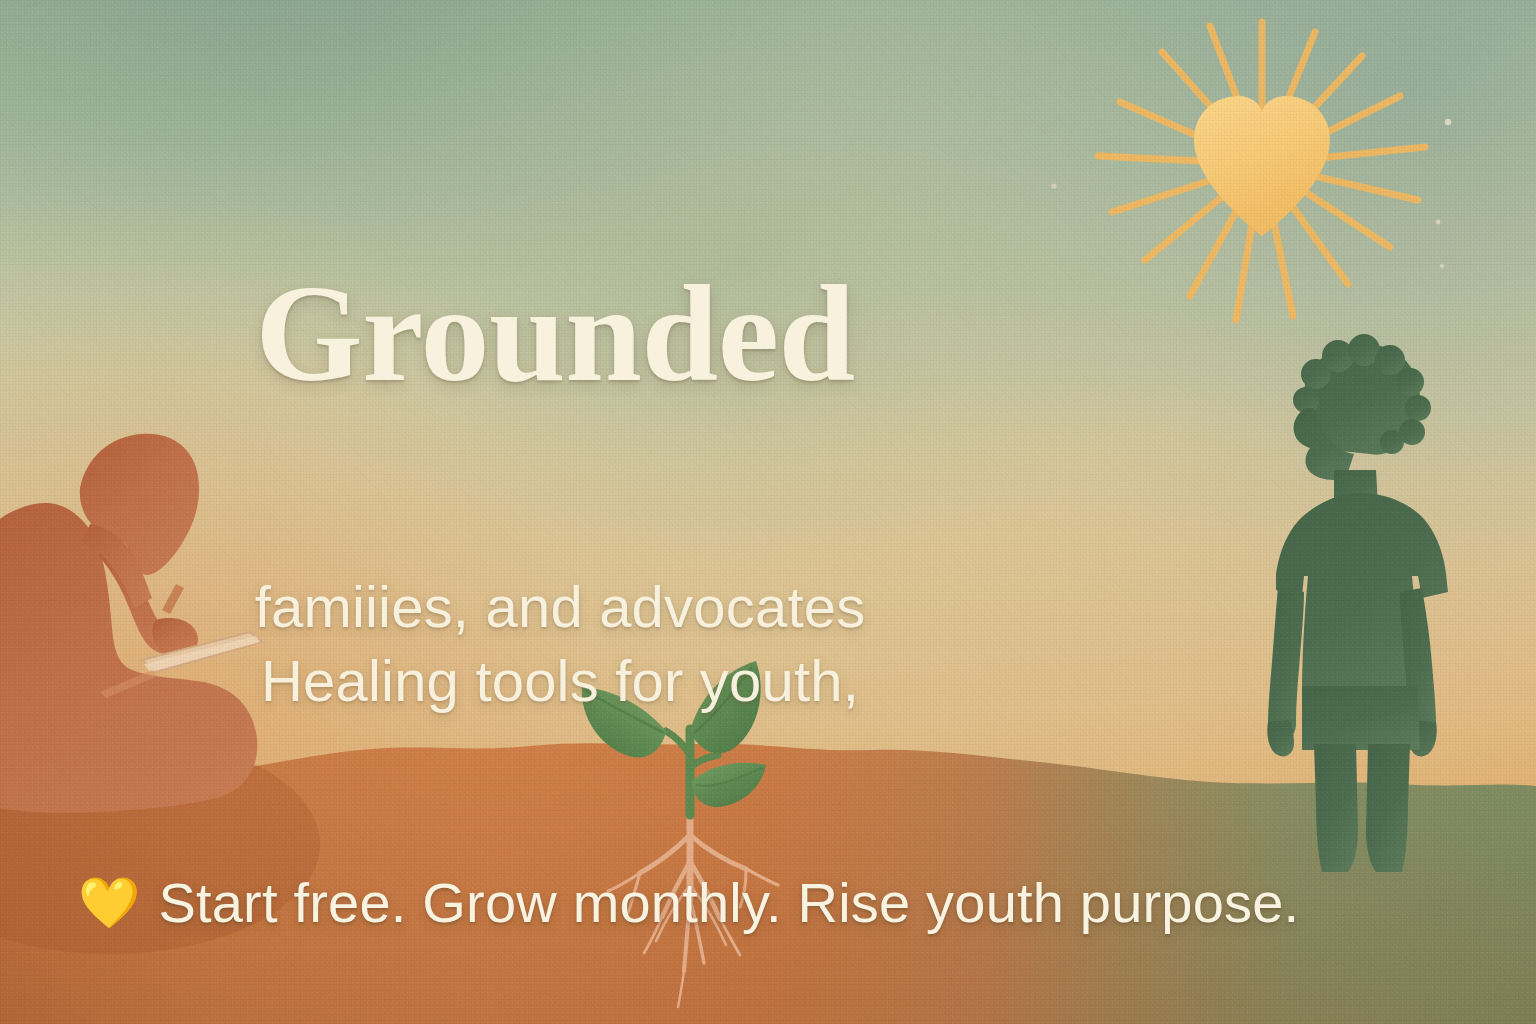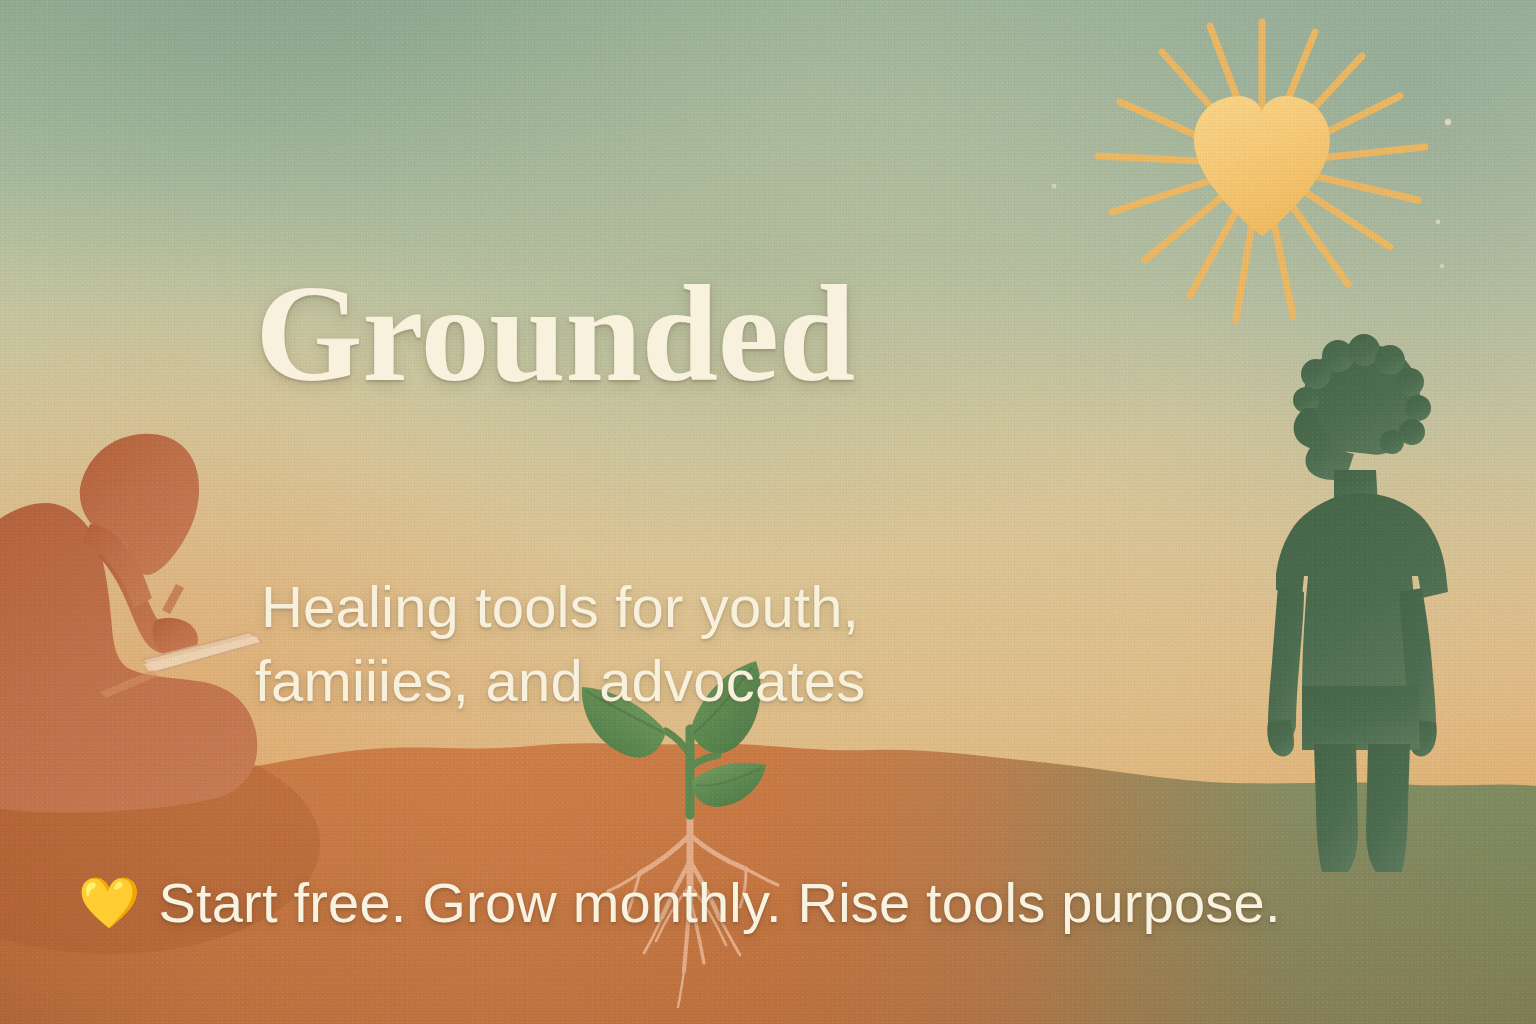--- a/index.html
+++ b/index.html
@@ -503,24 +503,24 @@
   <div class="layer grain2"></div>
   <div class="layer vignette"></div>
 
   <div class="text-layer">
 
     <h1 class="title">
       <span class="line">Grounded</span>
     </h1>
 
     <p class="subtitle">
+      <span class="line">famiiies, and advocates</span>
       <span class="line">Healing tools for youth,</span>
-      <span class="line">famiiies, and advocates</span>
     </p>
 
     <div class="tagline">
       <span class="heart-emoji">💛</span>
-      <span>Start free. Grow monthly. Rise tools purpose.</span>
+      <span>Start free. Grow monthly. Rise youth purpose.</span>
     </div>
 
   </div>
 
 </div>
 
 </body></html>

